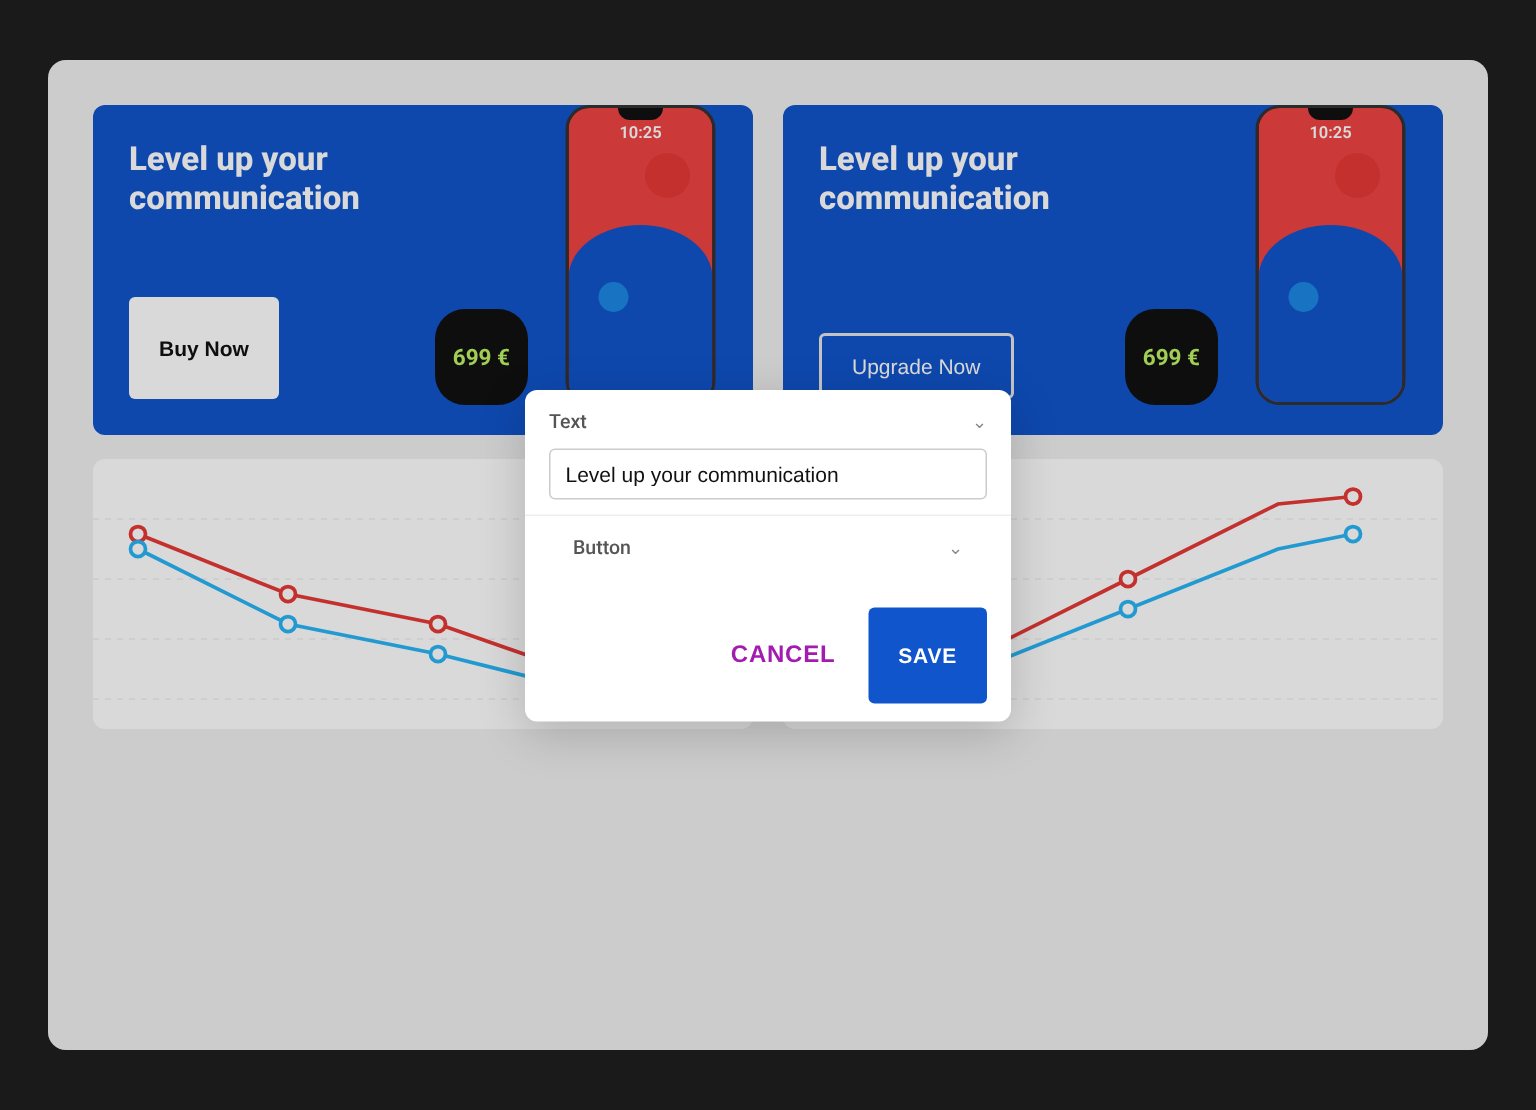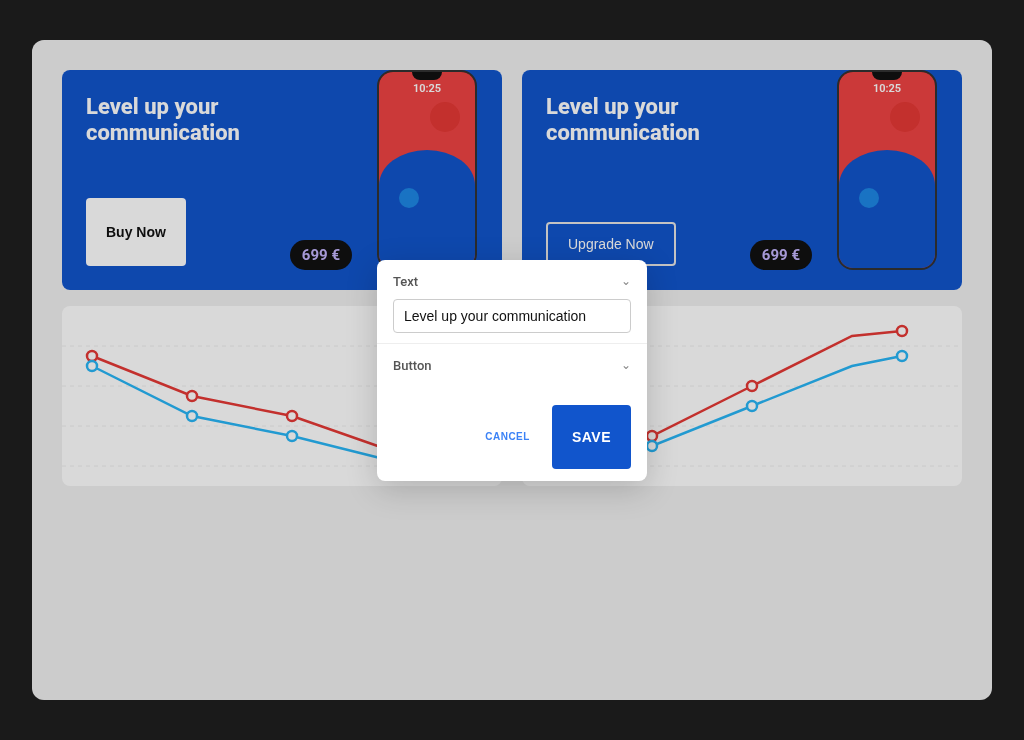--- a/index.html
+++ b/index.html
@@ -75,22 +75,22 @@
       font-weight: 400;
       font-size: 14px;
       width: fit-content;
       cursor: pointer;
     }
     .price-badge {
       position: absolute;
       bottom: 20px;
       right: 150px;
       background: #111;
-      color: #c4b5fd;
-      padding: 6px 12px;
+      color: #bef264;
+      padding: 23px 12px;
       border-radius: 20px;
       font-weight: 700;
       font-size: 15px;
     }
     
     .phone-mockup {
       position: absolute;
       right: 10px;
       top: -10px;
       width: 130px;
@@ -187,21 +187,21 @@
       background: rgba(0,0,0,0.15);
       display: flex;
       align-items: center;
       justify-content: center;
       border-radius: 12px;
       z-index: 100;
     }
     .modal {
       background: white;
       border-radius: 8px;
-      width: 270px;
+      width: 324px;
       box-shadow: 0 8px 32px rgba(0,0,0,0.18);
       overflow: visible;
       padding: 0;
     }
     .modal-section {
       padding: 14px 16px 10px;
       border-bottom: 1px solid #eee;
     }
     .modal-section-header {
       display: flex;
@@ -221,21 +221,21 @@
     .modal-input {
       width: 100%;
       border: 1px solid #ccc;
       border-radius: 4px;
       padding: 8px 10px;
       font-size: 14px;
       outline: none;
       color: #111;
     }
     .modal-section-btn {
-      padding: 14px 16px 10px;
+      padding: 14px 32px 10px;
     }
     .modal-btn-header {
       display: flex;
       justify-content: space-between;
       align-items: center;
       margin-bottom: 10px;
     }
     .modal-btn-label {
       font-size: 13px;
       color: #555;
@@ -243,23 +243,23 @@
     }
     .modal-footer {
       display: flex;
       justify-content: flex-end;
       gap: 10px;
       padding: 12px 16px;
     }
     .btn-cancel {
       background: transparent;
       border: none;
-      color: #3b82f6;
+      color: #a21caf;
       font-weight: 600;
-      font-size: 10px;
+      font-size: 16px;
       cursor: pointer;
       padding: 8px 12px;
       letter-spacing: 0.5px;
     }
     .btn-save {
       background: #1155cc;
       border: none;
       color: white;
       font-weight: 600;
       font-size: 14px;

